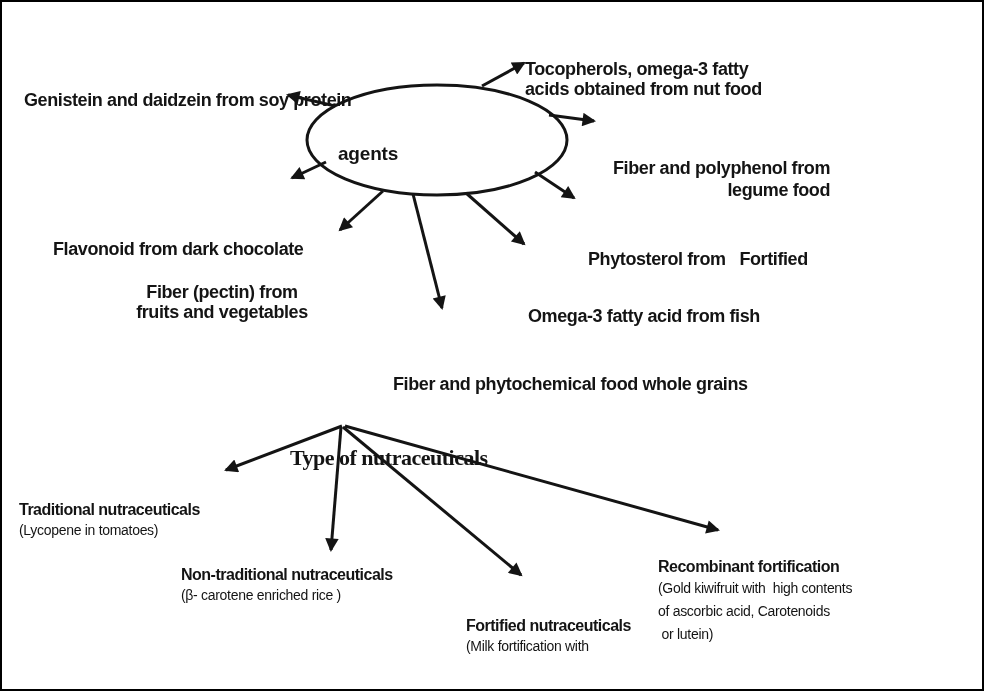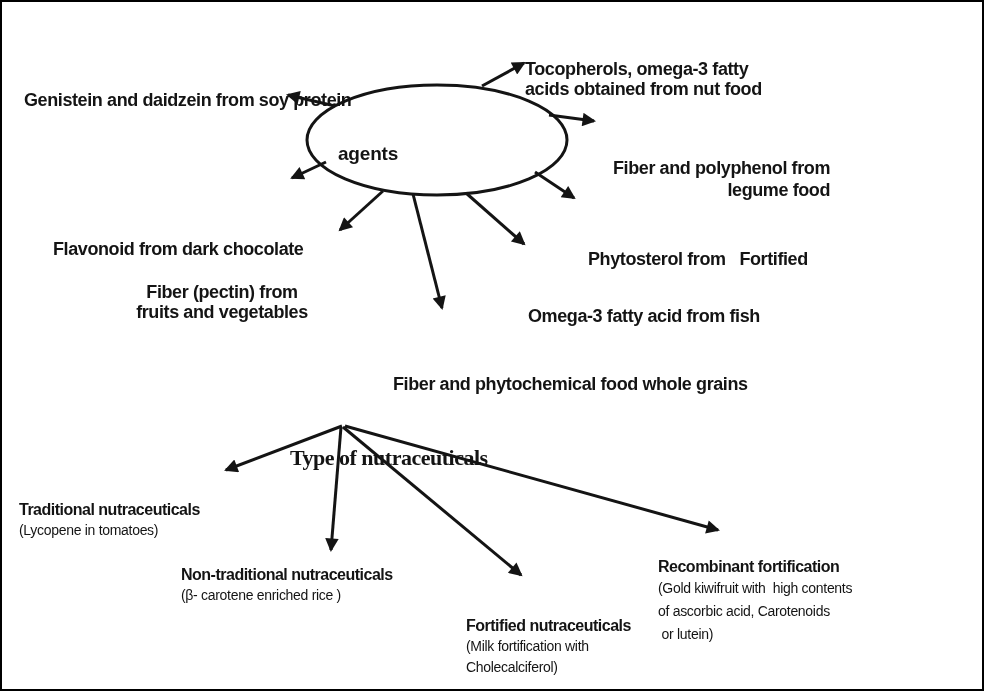--- a/index.html
+++ b/index.html
@@ -147,21 +147,20 @@
   </div>
 
   <div class="branch" style="position:absolute; left:179px; top:562px;">
     <span class="name">Non-traditional nutraceuticals</span>
     <span class="detail">(β- carotene enriched rice )</span>
   </div>
 
   <div class="branch" style="position:absolute; left:424px; top:613px;margin-left:40px;">
     <span class="name">Fortified nutraceuticals</span>
     <span class="detail">(Milk fortification with</span>
-    <span class="detail">Cholecalciferol)</span>
   </div>
 
   <div class="branch branch-recombinant" style="position:absolute; left:656px; top:554px;">
     <span class="name">Recombinant fortification</span>
     <span class="detail">(Gold kiwifruit with  high contents</span>
     <span class="detail">of ascorbic acid, Carotenoids</span>
     <span class="detail"> or lutein)</span>
   </div>
 
 </div>

